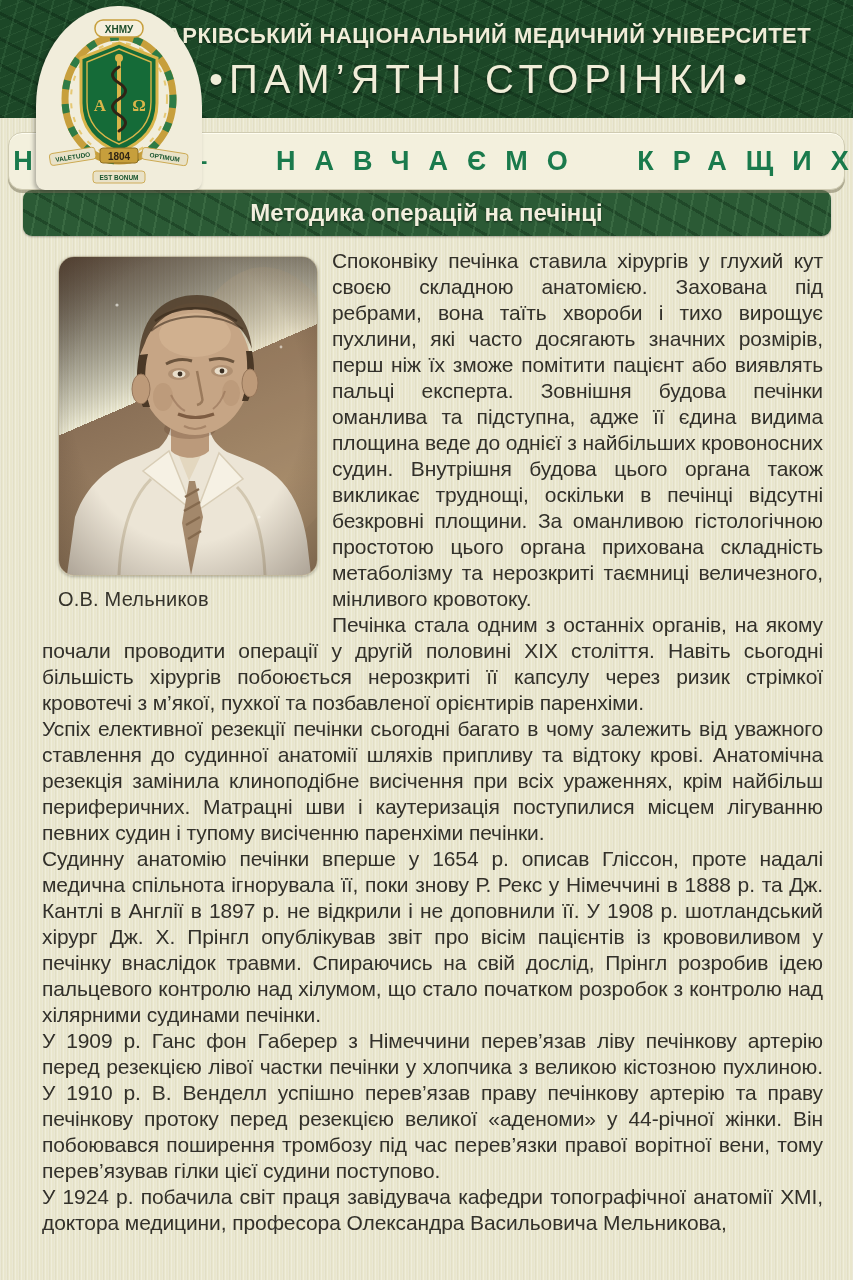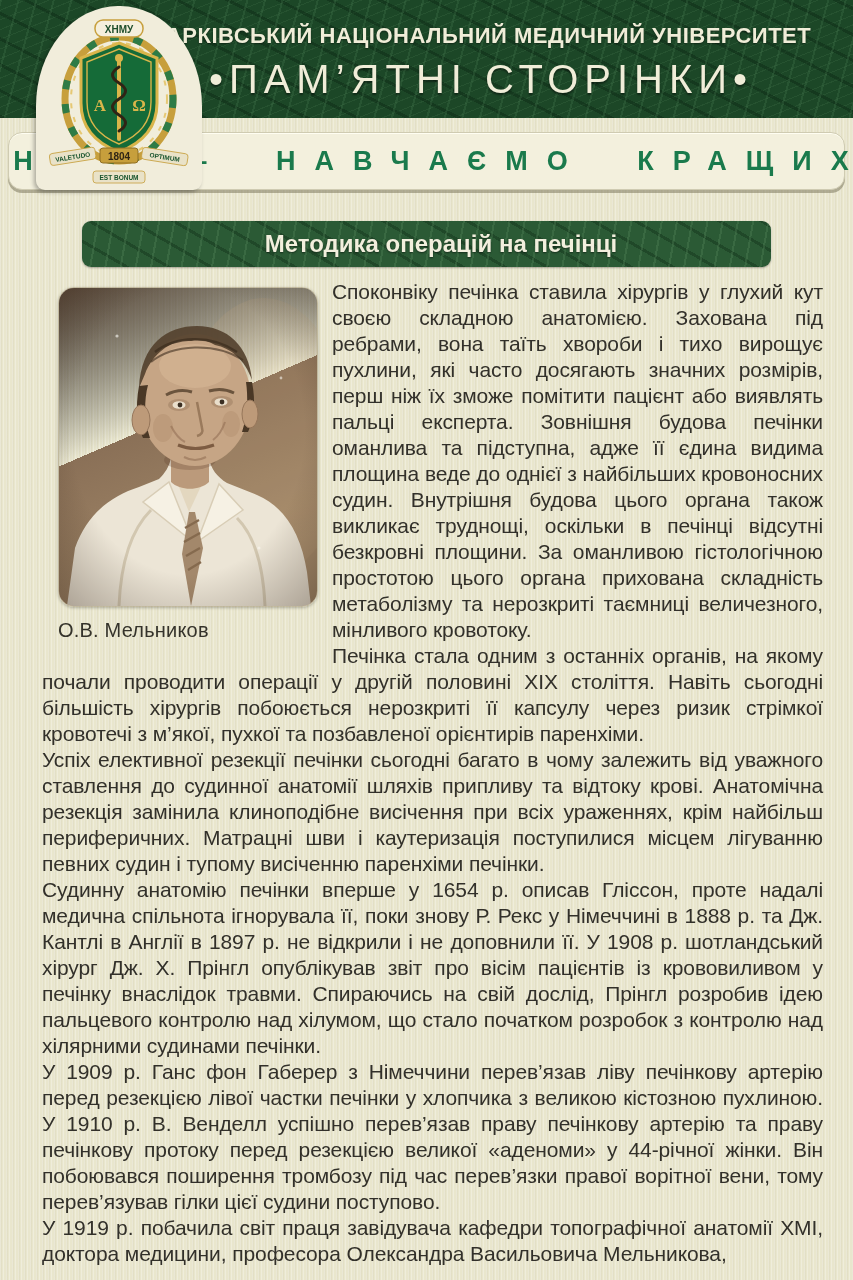--- a/index.html
+++ b/index.html
@@ -59,29 +59,28 @@
     display:flex;align-items:center;justify-content:center;
     box-sizing:border-box;
   }
   .motto span{
     color:#1a7a4c;font-weight:bold;font-size:27px;
     letter-spacing:19px;word-spacing:24px;white-space:nowrap;
     padding-left:19px; 
   }
   
   .section-bar{
-    margin:31px auto 0 auto;width:660px;height:46px;
+    margin:0 auto 0 auto;width:808px;height:46px;
     border-radius:9px;
     background-color:#2b5a35;
     background-image:
       repeating-linear-gradient(100deg, rgba(90,140,95,.3) 0 2px, rgba(0,0,0,0) 2px 15px),
       repeating-linear-gradient(30deg, rgba(15,45,22,.4) 0 3px, rgba(0,0,0,0) 3px 21px);
     display:flex;align-items:center;justify-content:center;
     box-shadow:0 1px 2px rgba(0,0,0,.3);
-    padding-left:29px;
   }
   .section-bar span{
     color:#f2efdd;font-weight:bold;font-size:24px;
     text-shadow:0 1px 2px rgba(0,0,0,.5);
   }
   
   .content{
     margin-top:12px;
     padding:0 30px 0 42px;
     text-align:justify;
@@ -236,16 +235,16 @@
         </svg>
       </div>
       <div class="caption">О.В. Мельников</div>
     </div>
 
     <p>Споконвіку печінка ставила хірургів у глухий кут своєю складною анатомією. Захована під ребрами, вона таїть хвороби і тихо вирощує пухлини, які часто досягають значних розмірів, перш ніж їх зможе помітити пацієнт або виявлять пальці експерта. Зовнішня будова печінки оманлива та підступна, адже її єдина видима площина веде до однієї з найбільших кровоносних судин. Внутрішня будова цього органа також викликає труднощі, оскільки в печінці відсутні безкровні площини. За оманливою гістологічною простотою цього органа прихована складність метаболізму та нерозкриті таємниці величезного, мінливого кровотоку.</p>
     <p>Печінка стала одним з останніх органів, на якому почали проводити операції у другій половині XIX століття. Навіть сьогодні більшість хірургів побоюється нерозкриті її капсулу через ризик стрімкої кровотечі з м’якої, пухкої та позбавленої орієнтирів паренхіми.</p>
     <p>Успіх елективної резекції печінки сьогодні багато в чому залежить від уважного ставлення до судинної анатомії шляхів припливу та відтоку крові. Анатомічна резекція замінила клиноподібне висічення при всіх ураженнях, крім найбільш периферичних. Матрацні шви і каутеризація поступилися місцем лігуванню певних судин і тупому висіченню паренхіми печінки.</p>
     <p>Судинну анатомію печінки вперше у 1654 р. описав Гліссон, проте надалі медична спільнота ігнорувала її, поки знову Р. Рекс у Німеччині в 1888 р. та Дж. Кантлі в Англії в 1897 р. не відкрили і не доповнили її. У 1908 р. шотландський хірург Дж. Х. Прінгл опублікував звіт про вісім пацієнтів із крововиливом у печінку внаслідок травми. Спираючись на свій дослід, Прінгл розробив ідею пальцевого контролю над хілумом, що стало початком розробок з контролю над хілярними судинами печінки.</p>
     <p>У 1909 р. Ганс фон Габерер з Німеччини перев’язав ліву печінкову артерію перед резекцією лівої частки печінки у хлопчика з великою кістозною пухлиною. У 1910 р. В. Венделл успішно перев’язав праву печінкову артерію та праву печінкову протоку перед резекцією великої «аденоми» у 44-річної жінки. Він побоювався поширення тромбозу під час перев’язки правої ворітної вени, тому перев’язував гілки цієї судини поступово.</p>
-    <p>У 1919 р. побачила світ праця завідувача кафедри топографічної анатомії ХМІ, доктора медицини, професора Олександра Васильовича Мельникова,</p>
+    <p>У 1924 р. побачила світ праця завідувача кафедри топографічної анатомії ХМІ, доктора медицини, професора Олександра Васильовича Мельникова,</p>
   </div>
 
 </div>
 
 </body></html>

